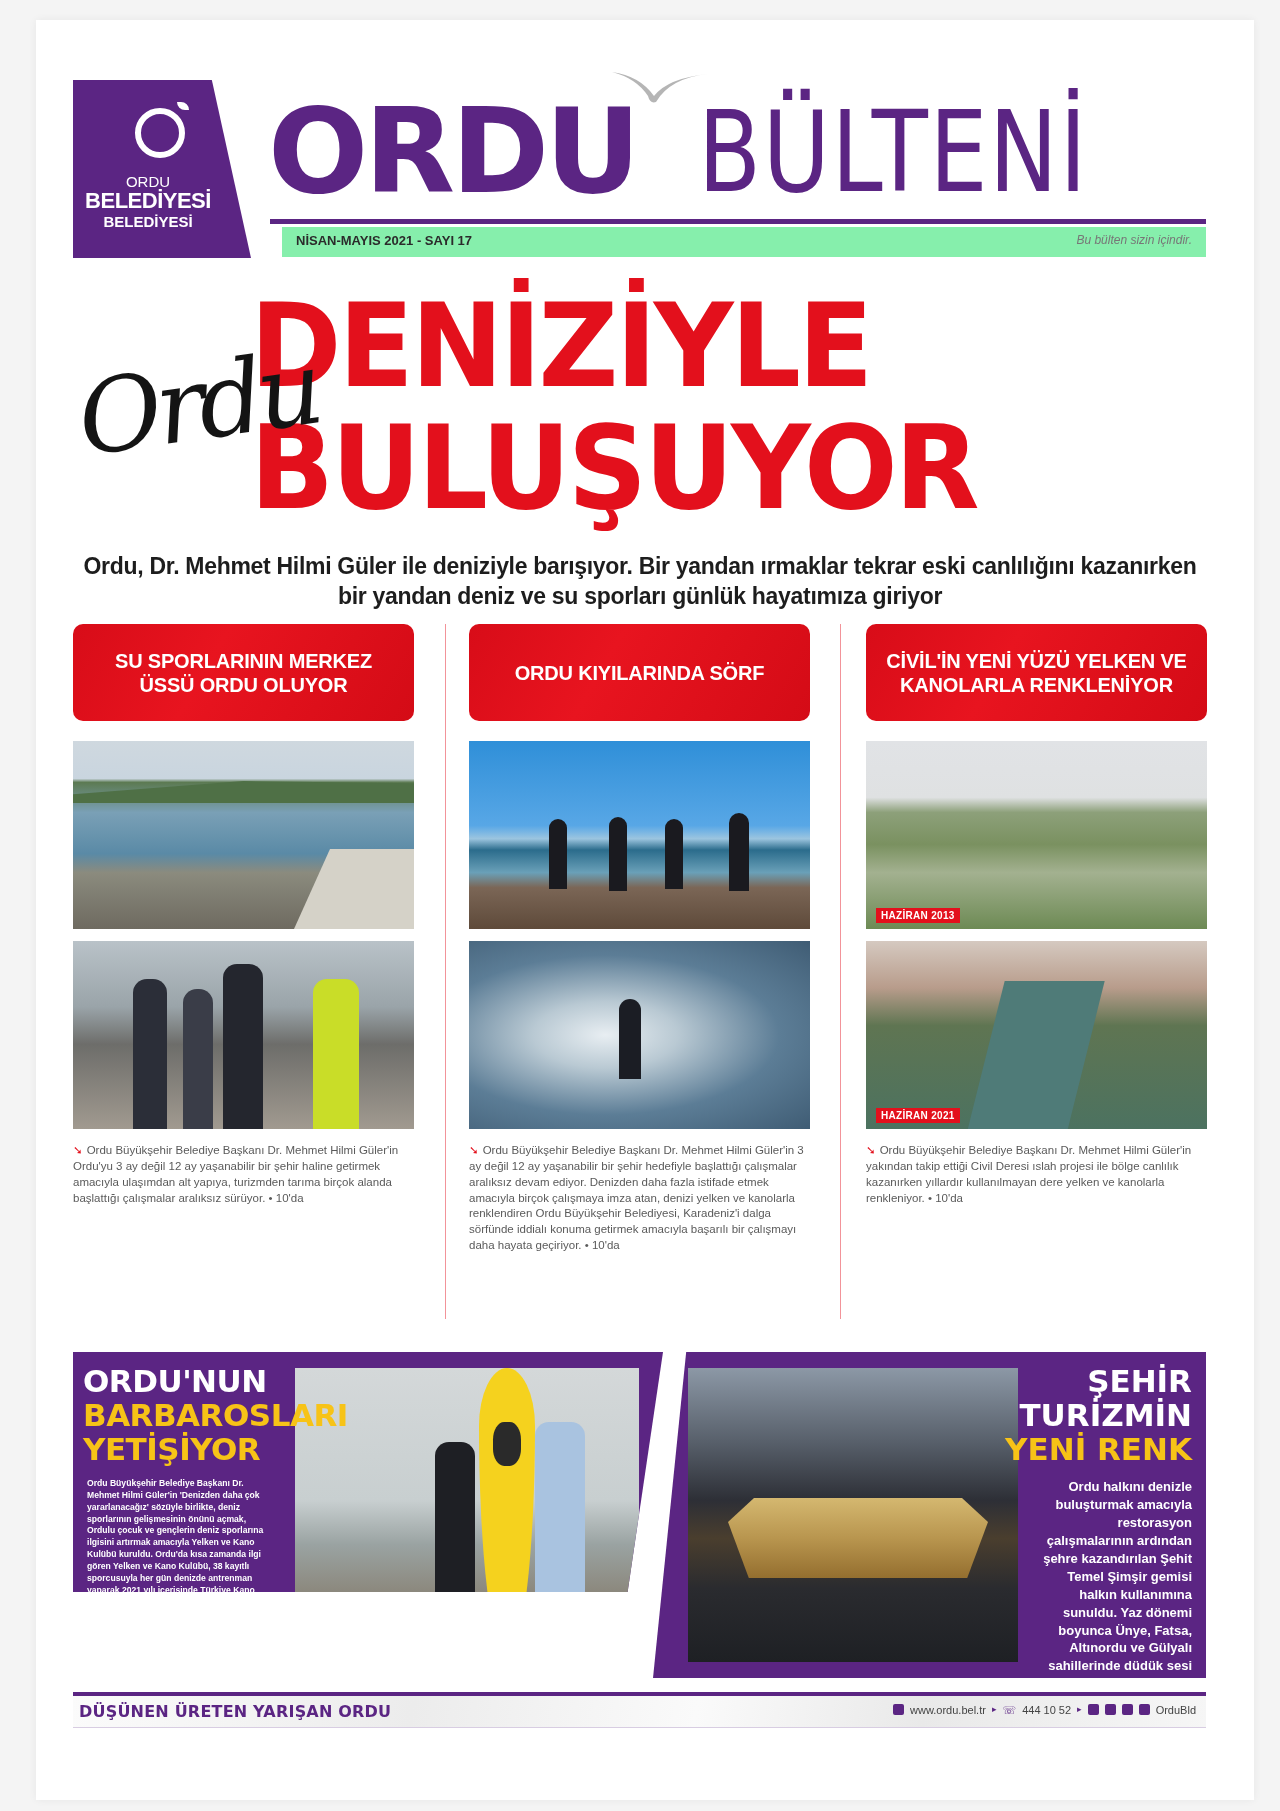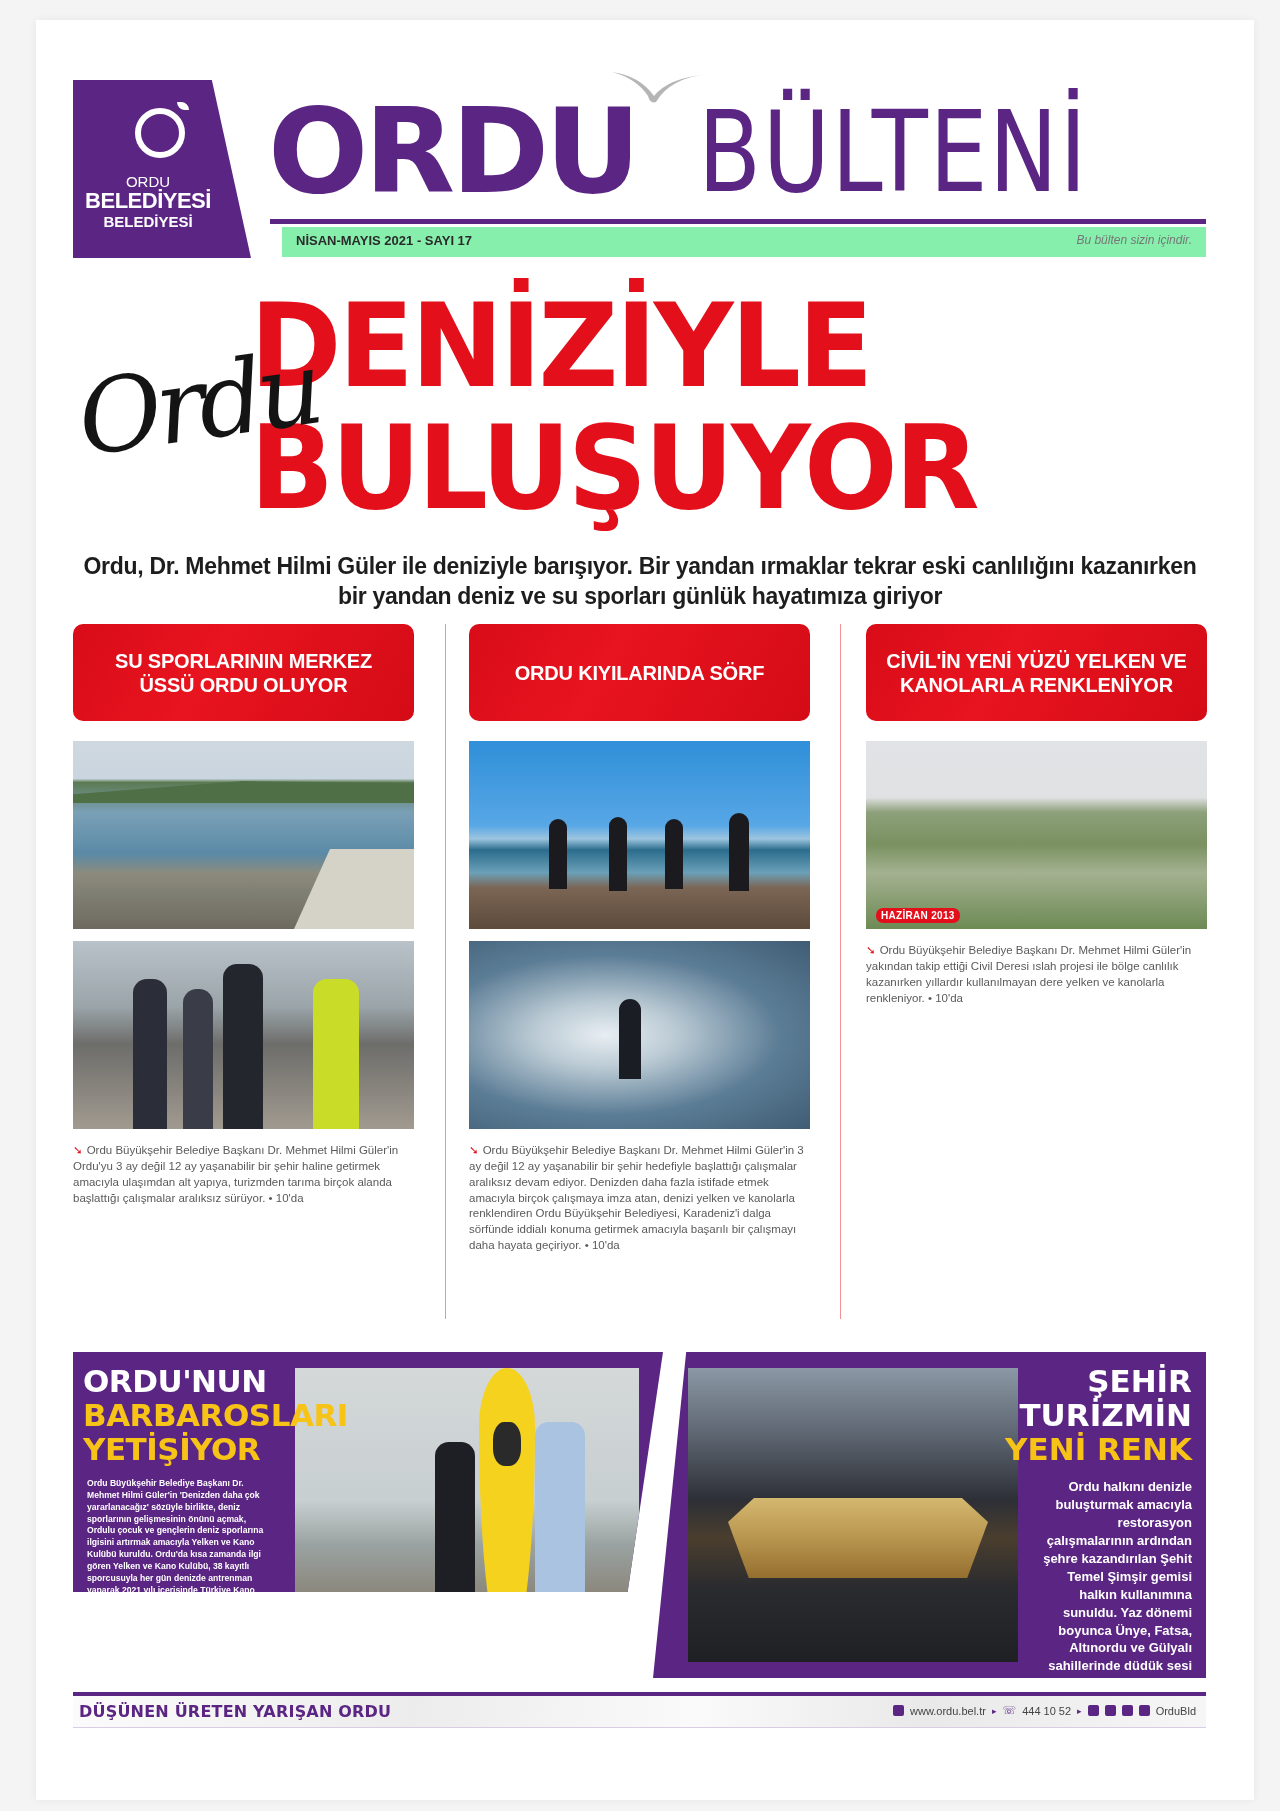--- a/index.html
+++ b/index.html
@@ -46,21 +46,21 @@
   .col-divider { position: absolute; top: 624px; width: 1px; height: 695px; background: #e3101c; opacity: 0.45; }
   .col-divider.d1 { left: 445px; } .col-divider.d2 { left: 840px; }
 
   .red-head { width: 341px; height: 97px; background: linear-gradient(120deg, #d80c18 0%, #e8141f 40%, #d40b16 100%);
               border-radius: 10px; display: flex; align-items: center; justify-content: center; text-align: center;
               color: #fff; font-weight: 700; font-size: 20px; line-height: 1.2; padding: 0 14px; letter-spacing: -0.2px; }
 
   .photo { position: relative; width: 341px; height: 188px; margin-top: 20px; overflow: hidden; }
   .photo + .photo { margin-top: 12px; }
   .caption-tag { position: absolute; left: 10px; bottom: 6px; background: #e3101c; color: #fff; font-size: 10px;
-                 font-weight: 700; padding: 2px 5px; letter-spacing: 0.3px; border-radius: 7px; }
+                 font-weight: 700; padding: 2px 5px; letter-spacing: 0.3px; }
 
   .caption { margin-top: 14px; width: 341px; font-size: 11.5px; line-height: 1.38; color: #5a5a5a; }
   .caption .arrow { color: #e3101c; font-weight: 700; margin-right: 4px; }
 
   
   .p-lagoon { background: linear-gradient(180deg, #cfd8df 0%, #c9d5df 20%, #5c7a52 22%, #7aa0b6 38%, #5a8aa6 60%, #8b8b7e 70%, #6e6a60 100%); }
   .p-lagoon::before { content:""; position:absolute; left:0; top:40px; width:341px; height:22px; background:#4f7046; clip-path: polygon(0 60%, 50% 0, 100% 10%, 100% 100%, 0 100%); }
   .p-lagoon::after { content:""; position:absolute; right:0; bottom:0; width:120px; height:80px; background:#d5d2c8; clip-path: polygon(30% 0,100% 0,100% 100%,0 100%); }
   .p-walk { background: linear-gradient(180deg, #b9c2c8 0%, #9aa4a9 35%, #6d6d6a 55%, #a19a90 100%); }
   .person { position: absolute; bottom: 0; background: #2b2e38; border-radius: 14px 14px 0 0; }
@@ -98,21 +98,21 @@
 
   
   .footer { position: absolute; left: 73px; top: 1692px; width: 1133px; height: 36px;
             background: linear-gradient(100deg, #fbfbfb 0%, #ececec 30%, #fafafa 55%, #e9e9e9 75%, #f6f6f6 100%);
             border-top: 4px solid #5b2583; border-bottom: 1px solid #d8cde2; }
   .ft-left { position: absolute; left: 6px; top: 6px; font-size: 16px; font-weight: 900; color: #5b2583; letter-spacing: 0.2px; font-family: "DejaVu Sans", sans-serif; }
   .ft-center { position: absolute; left: 458px; top: -4px; width: 272px; height: 36px; background: #5b2583;
                clip-path: polygon(7% 0, 100% 0, 93% 100%, 0 100%); display: flex; align-items: center; justify-content: center;
                color: #fff; font-size: 16px; }
   .ft-center b { font-weight: 700; }
-  .ft-right { position: absolute; right: 10px; top: 8px; font-size: 11px; color: #444; display: flex; align-items: center; gap: 6px; padding-left: 19px; }
+  .ft-right { position: absolute; right: 10px; top: 8px; font-size: 11px; color: #444; display: flex; gap: 6px; padding-left: 19px; }
   .ic { display: inline-block; width: 11px; height: 11px; background: #5b2583; border-radius: 2px; }
   .sep { color: #5b2583; font-size: 9px; }
 </style>
 </head>
 <body>
 
 <div class="page"></div>
 
 <div class="logo-block">
   <div class="logo-ring"></div>
@@ -165,20 +165,23 @@
     <div class="person" style="left:150px;width:22px;height:80px;bottom:50px;background:#1b1d24;"></div>
   </div>
   <div class="caption"><span class="arrow">➘</span><span>Ordu Büyükşehir Belediye Başkanı Dr. Mehmet Hilmi Güler'in 3 ay değil 12 ay yaşanabilir bir şehir hedefiyle başlattığı çalışmalar aralıksız devam ediyor. Denizden daha fazla istifade etmek amacıyla birçok çalışmaya imza atan, denizi yelken ve kanolarla renklendiren Ordu Büyükşehir Belediyesi, Karadeniz'i dalga sörfünde iddialı konuma getirmek amacıyla başarılı bir çalışmayı daha hayata geçiriyor. • 10'da</span></div>
 </div>
 
 <div class="col c3">
   <div class="red-head">CİVİL'İN YENİ YÜZÜ YELKEN VE KANOLARLA RENKLENİYOR</div>
   <div class="photo p-river1">
     <span class="caption-tag">HAZİRAN 2013</span>
   </div>
+  <div class="photo p-river2">
+    <span class="caption-tag" style="z-index:2">HAZİRAN 2021</span>
+  </div>
   <div class="caption"><span class="arrow">➘</span><span>Ordu Büyükşehir Belediye Başkanı Dr. Mehmet Hilmi Güler'in yakından takip ettiği Civil Deresi ıslah projesi ile bölge canlılık kazanırken yıllardır kullanılmayan dere yelken ve kanolarla renkleniyor. • 10'da</span></div>
 </div>
 
 <div class="feat-left">
   <div class="fl-photo">
     <div class="kayak"></div>
     <div class="kayak-hole"></div>
     <div class="person" style="left:140px;width:40px;height:190px;bottom:30px;background:#1e1f24;"></div>
     <div class="person" style="left:240px;width:50px;height:220px;bottom:20px;background:#a9c3e0;"></div>
   </div>

